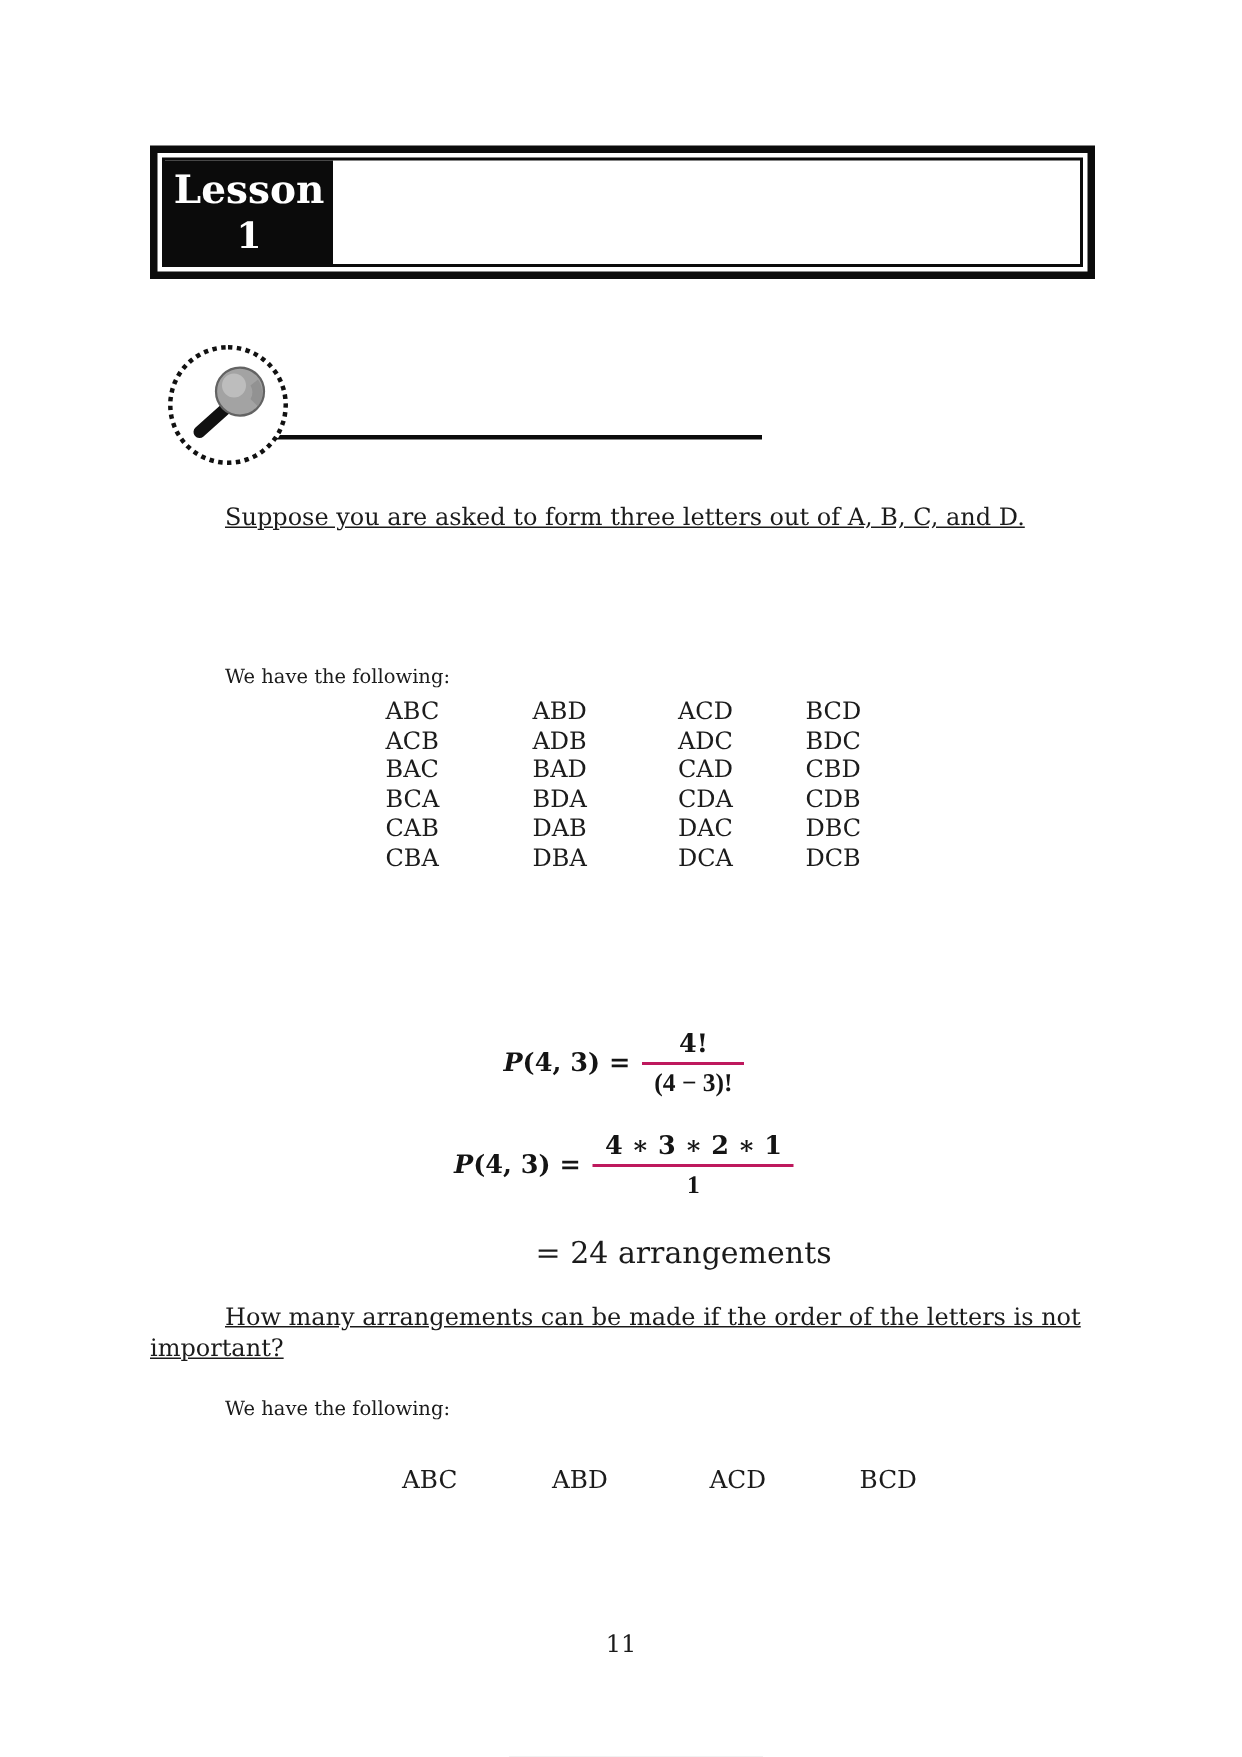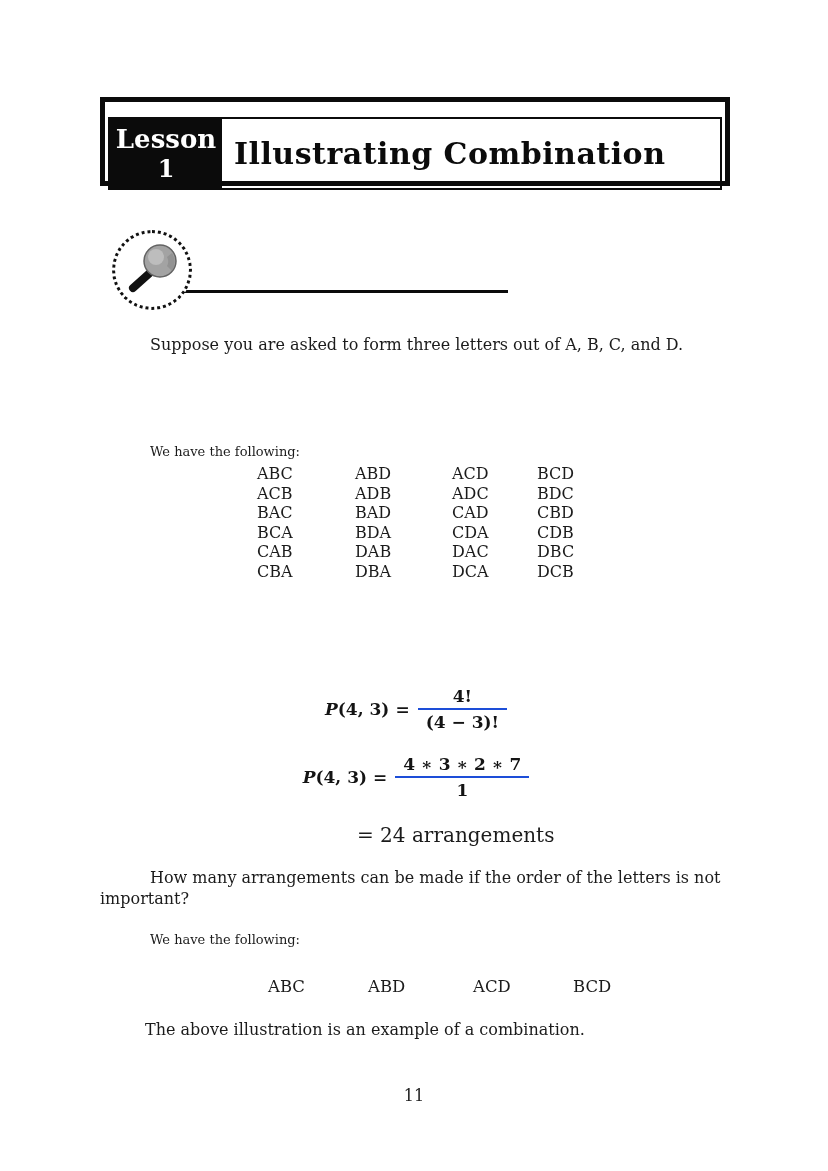--- a/index.html
+++ b/index.html
@@ -21,21 +21,20 @@
     left: 100px; top: 97px;
     width: 630px; height: 89px;
     background: #ffffff;
     border: 5px solid #0b0b0b;
     padding: 3px;
   }
   .lesson-box-inner {
     border: 2px solid #0b0b0b;
     height: 100%;
     display: flex;
-    margin-top: 12px;
   }
   .lesson-cell {
     width: 112px;
     background: #0b0b0b;
     color: #ffffff;
     display: flex;
     flex-direction: column;
     align-items: center;
     justify-content: center;
     font-weight: bold;
@@ -99,20 +98,21 @@
   }
 
   
   .para {
     position: absolute;
     left: 100px;
     width: 636px;
     font-size: 16px;
     line-height: 21px;
     text-indent: 50px;
+    text-decoration: underline;
   }
   .lead-in {
     position: absolute;
     left: 150px;
     font-size: 13px;
     white-space: nowrap;
   }
 
   
   .arr-grid {
@@ -145,21 +145,21 @@
   }
   .eq-func { font-style: italic; }
   .eq-args { margin-right: 6px; }
   .eq-equals { margin-right: 8px; }
   .frac {
     display: inline-block;
     text-align: center;
     vertical-align: middle;
   }
   .frac .num { display: block; padding: 0 8px 2px 8px; }
-  .frac .den { display: block; border-top: 2px solid #1d4ed8; padding: 2px 8px 0 8px; }
+  .frac .den { display: block; border-top: 2px solid #be185d; padding: 2px 8px 0 8px; font-family: Liberation Serif, serif; }
   .eq-result {
     position: absolute;
     left: 357px; top: 823px;
     font-size: 20px;
   }
 
   .conclusion {
     position: absolute;
     left: 145px; top: 1020px;
     font-size: 16px;
@@ -176,23 +176,20 @@
 </head>
 <body>
 
 <div class="page">
 
   <div class="lesson-box">
     <div class="lesson-box-inner">
       <div class="lesson-cell">
         <span class="lesson-word">Lesson</span>
         <span class="lesson-num">1</span>
-      </div>
-      <div class="title-cell">
-        <h1>Illustrating Combination</h1>
       </div>
     </div>
   </div>
 
   <div class="banner-underline"></div>
   <div class="magnifier-circle">
     <svg width="70" height="70" viewBox="0 0 70 70">
       <line x1="16" y1="53" x2="35" y2="36" stroke="#111111" stroke-width="8" stroke-linecap="round"></line>
       <circle cx="43" cy="26" r="16" fill="#a3a3a3" stroke="#636363" stroke-width="1.5"></circle>
       <circle cx="39" cy="22" r="8" fill="#bdbdbd"></circle>
@@ -239,34 +236,33 @@
       <span class="num">4!</span>
       <span class="den">(4 − 3)!</span>
     </span>
   </div>
 
   <div class="equation" style="top:754px">
     <span class="eq-func">P</span>
     <span class="eq-args">(4, 3)</span>
     <span class="eq-equals">=</span>
     <span class="frac">
-      <span class="num">4 ∗ 3 ∗ 2 ∗ 7</span>
+      <span class="num">4 ∗ 3 ∗ 2 ∗ 1</span>
       <span class="den">1</span>
     </span>
   </div>
 
   <p class="eq-result">= 24 arrangements</p>
 
   <p class="para" style="top:867px">How many arrangements can be made if the order of the letters is not important?</p>
   <p class="lead-in" style="top:932px">We have the following:</p>
 
   <div class="combo-row">
       <span>ABC</span>
       <span>ABD</span>
       <span>ACD</span>
       <span>BCD</span>
     </div>
 
-  <p class="conclusion">The above illustration is an example of a combination.</p>
 
   <div class="page-number">11</div>
 
 </div>
 
 </body></html>

